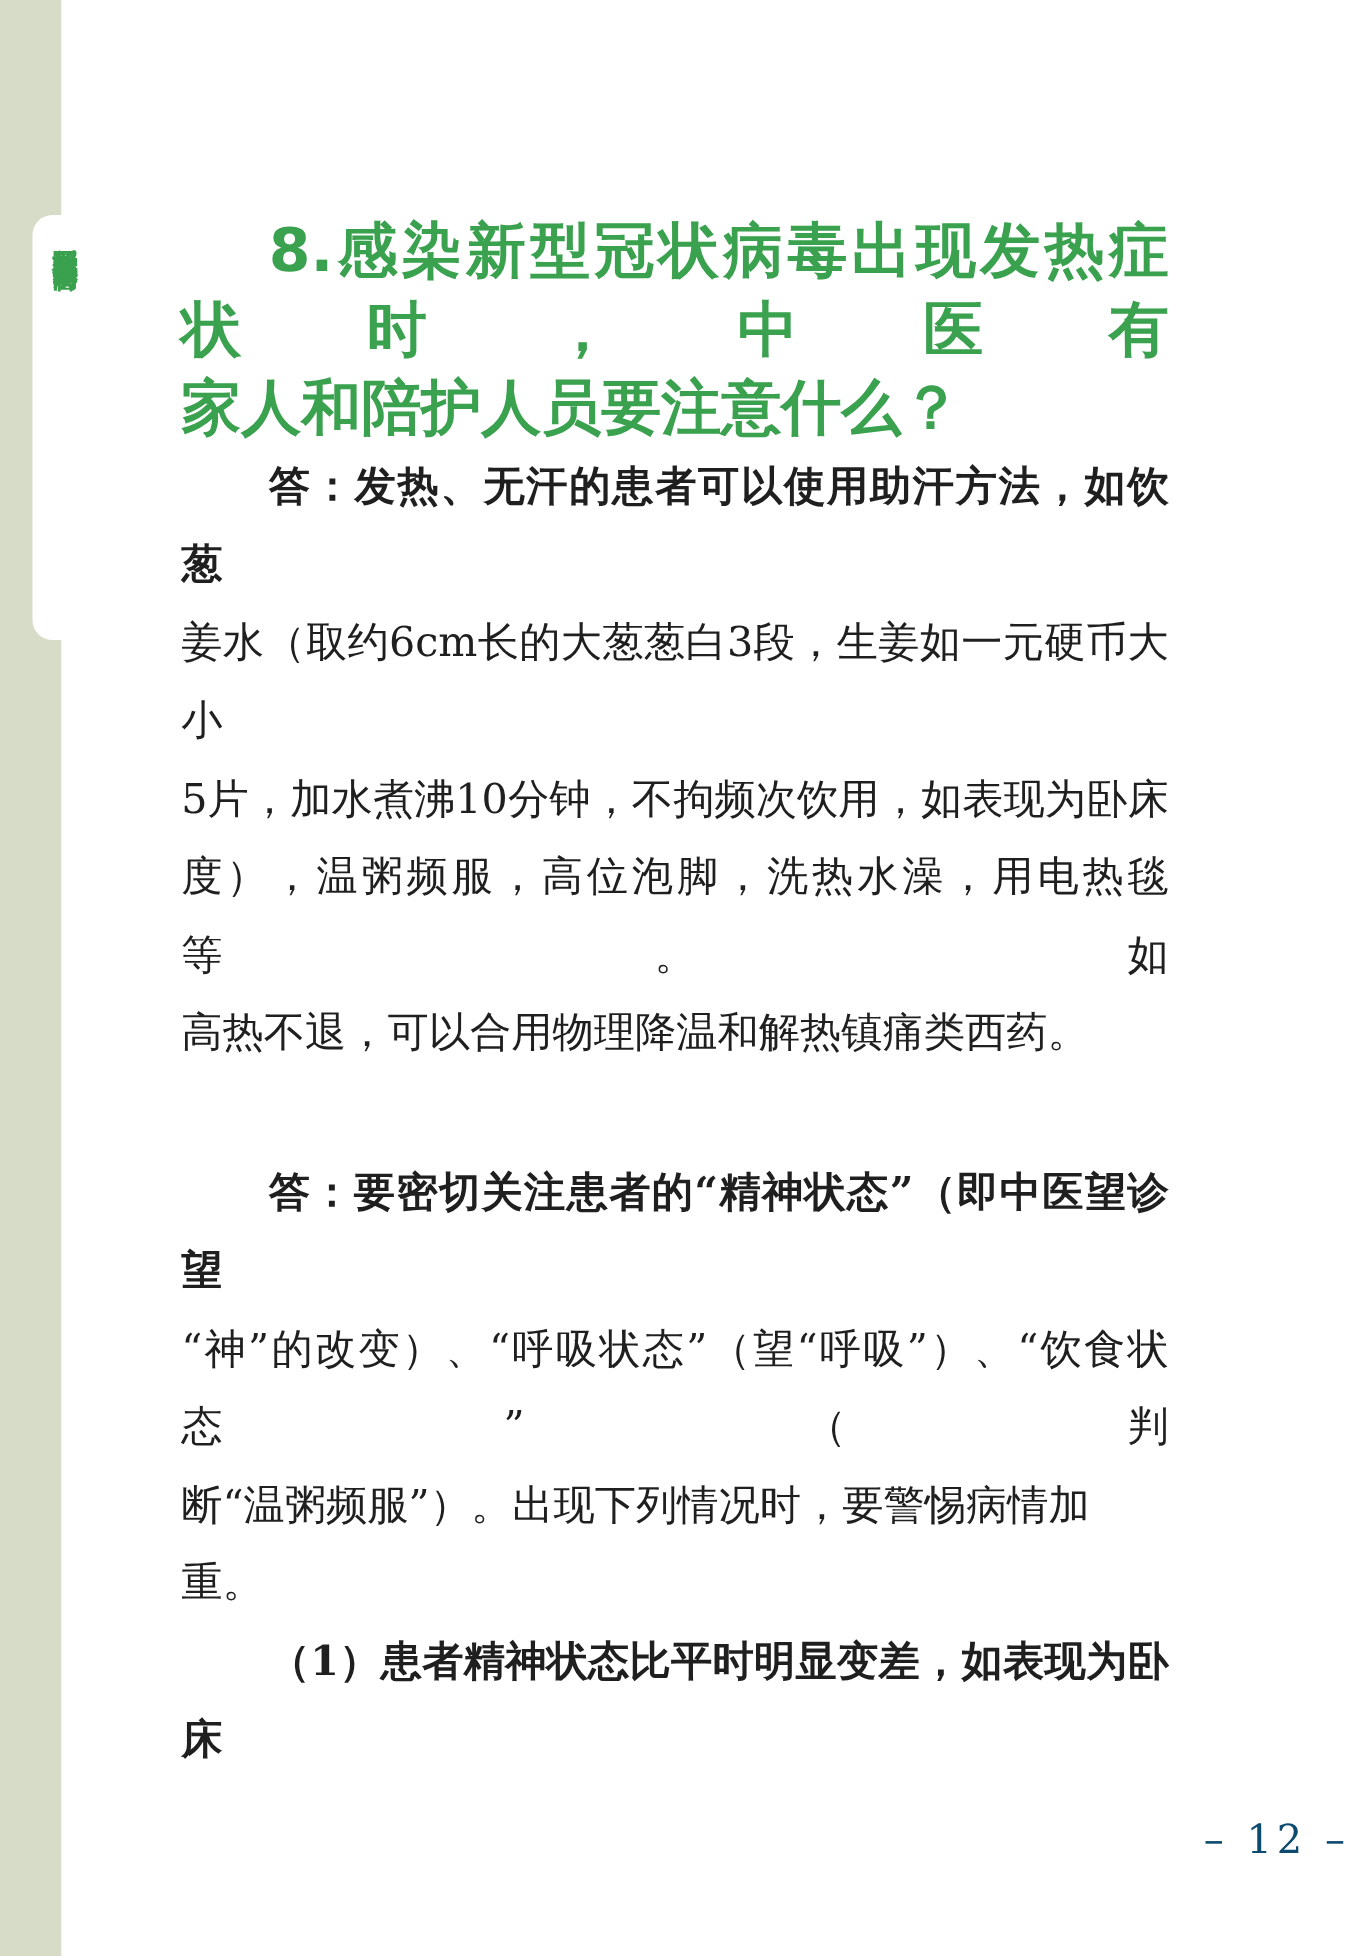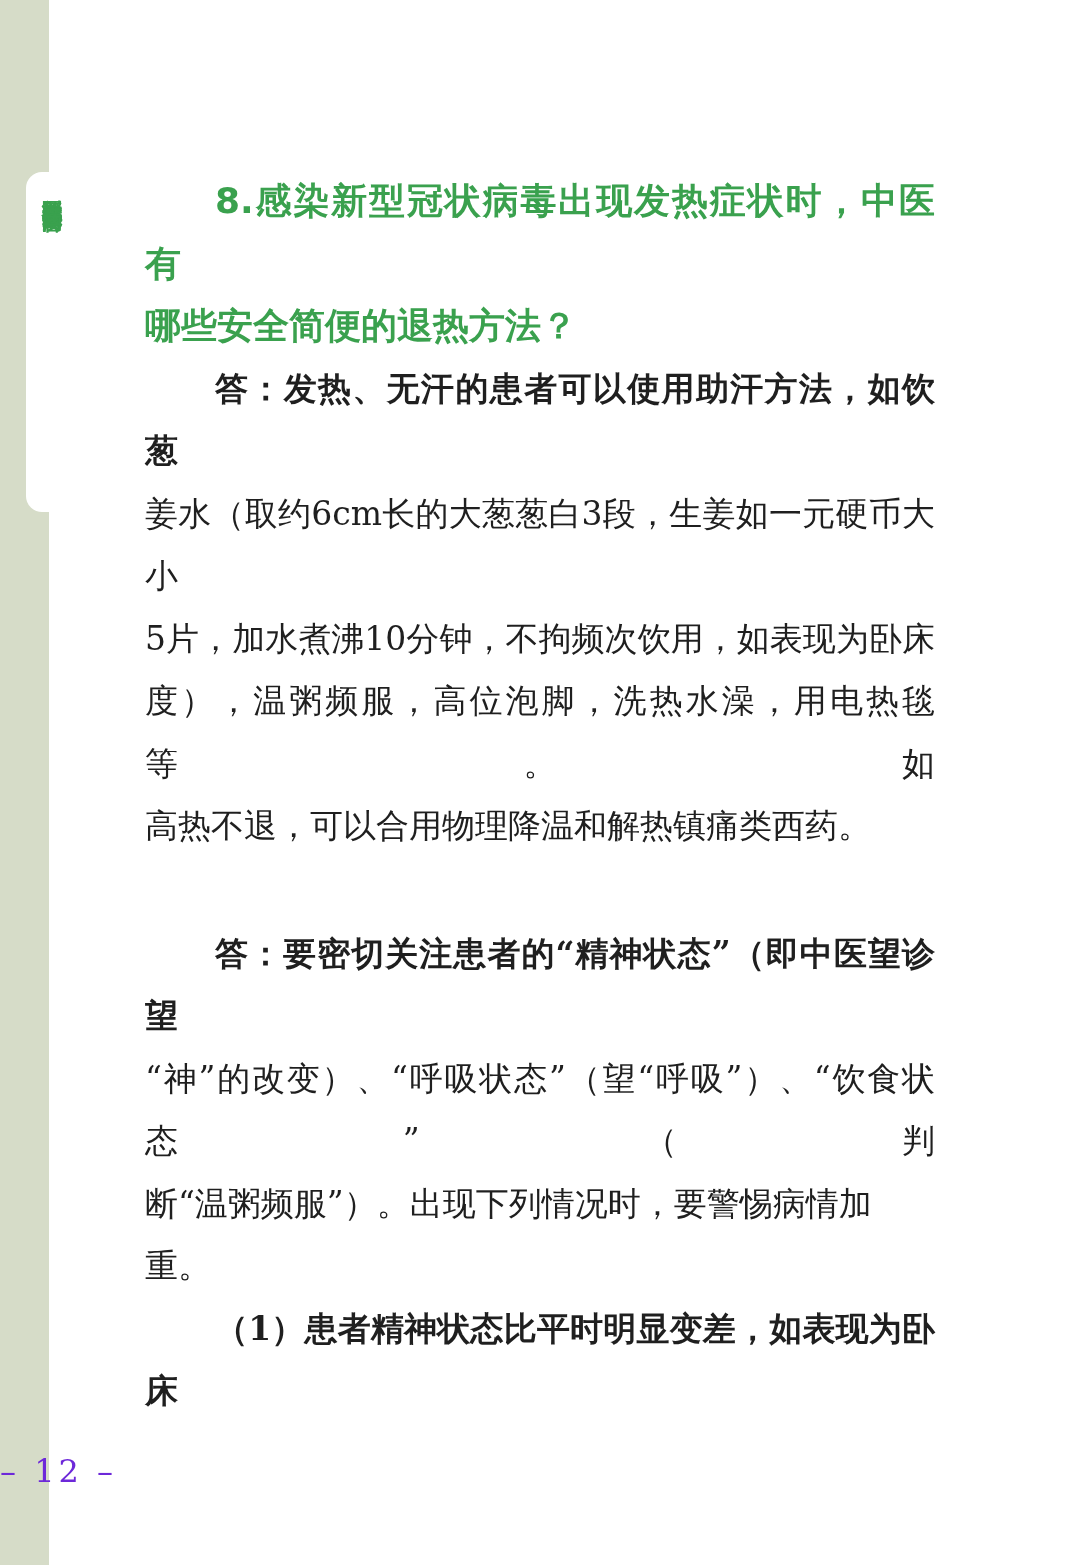--- a/index.html
+++ b/index.html
@@ -46,48 +46,48 @@
     font-size: 33px;
     line-height: 62.5px;
     color: #1f1f1f;
     width: 100%;
   }
   .j { text-align: justify; text-align-last: justify; }
   .indent { text-indent: 70px; font-weight: bold; }
   .title-line {
     font-family: "DejaVu Sans", sans-serif;
     font-weight: bold;
-    font-size: 36px;
+    font-size: 48px;
     color: #3aa14e;
   }
   .q9-section { margin-top: 65px; }
   .page-number {
     position: absolute;
     top: 1452px; left: 0;
     width: 1080px;
-    text-align: left;
+    text-align: right;
     font-size: 32px;
-    color: #6d28d9;
+    color: #0c4a6e;
     letter-spacing: 4px;
   }
 </style>
 </head>
 <body>
 
 <div class="edge-strip"></div>
 
 <div class="side-tab">
   <div class="side-tab-text">新型冠状病毒感染中医药防治问答</div>
 </div>
 
 <div class="content">
 
   <section>
     <div class="line title-line j indent">8.感染新型冠状病毒出现发热症状时，中医有</div>
-    <div class="line title-line">哪些安全简便的退热方法？</div>
+    <div class="line title-line">家人和陪护人员要注意什么？</div>
 
     <div class="line j indent">答：发热、无汗的患者可以使用助汗方法，如饮葱</div>
     <div class="line j">姜水（取约6cm长的大葱葱白3段，生姜如一元硬币大小</div>
     <div class="line j">5片，加水煮沸10分钟，不拘频次饮用，如表现为卧床</div>
     <div class="line j">度），温粥频服，高位泡脚，洗热水澡，用电热毯等。如</div>
     <div class="line">高热不退，可以合用物理降温和解热镇痛类西药。</div>
   </section>
 
   <section class="q9-section">
 

